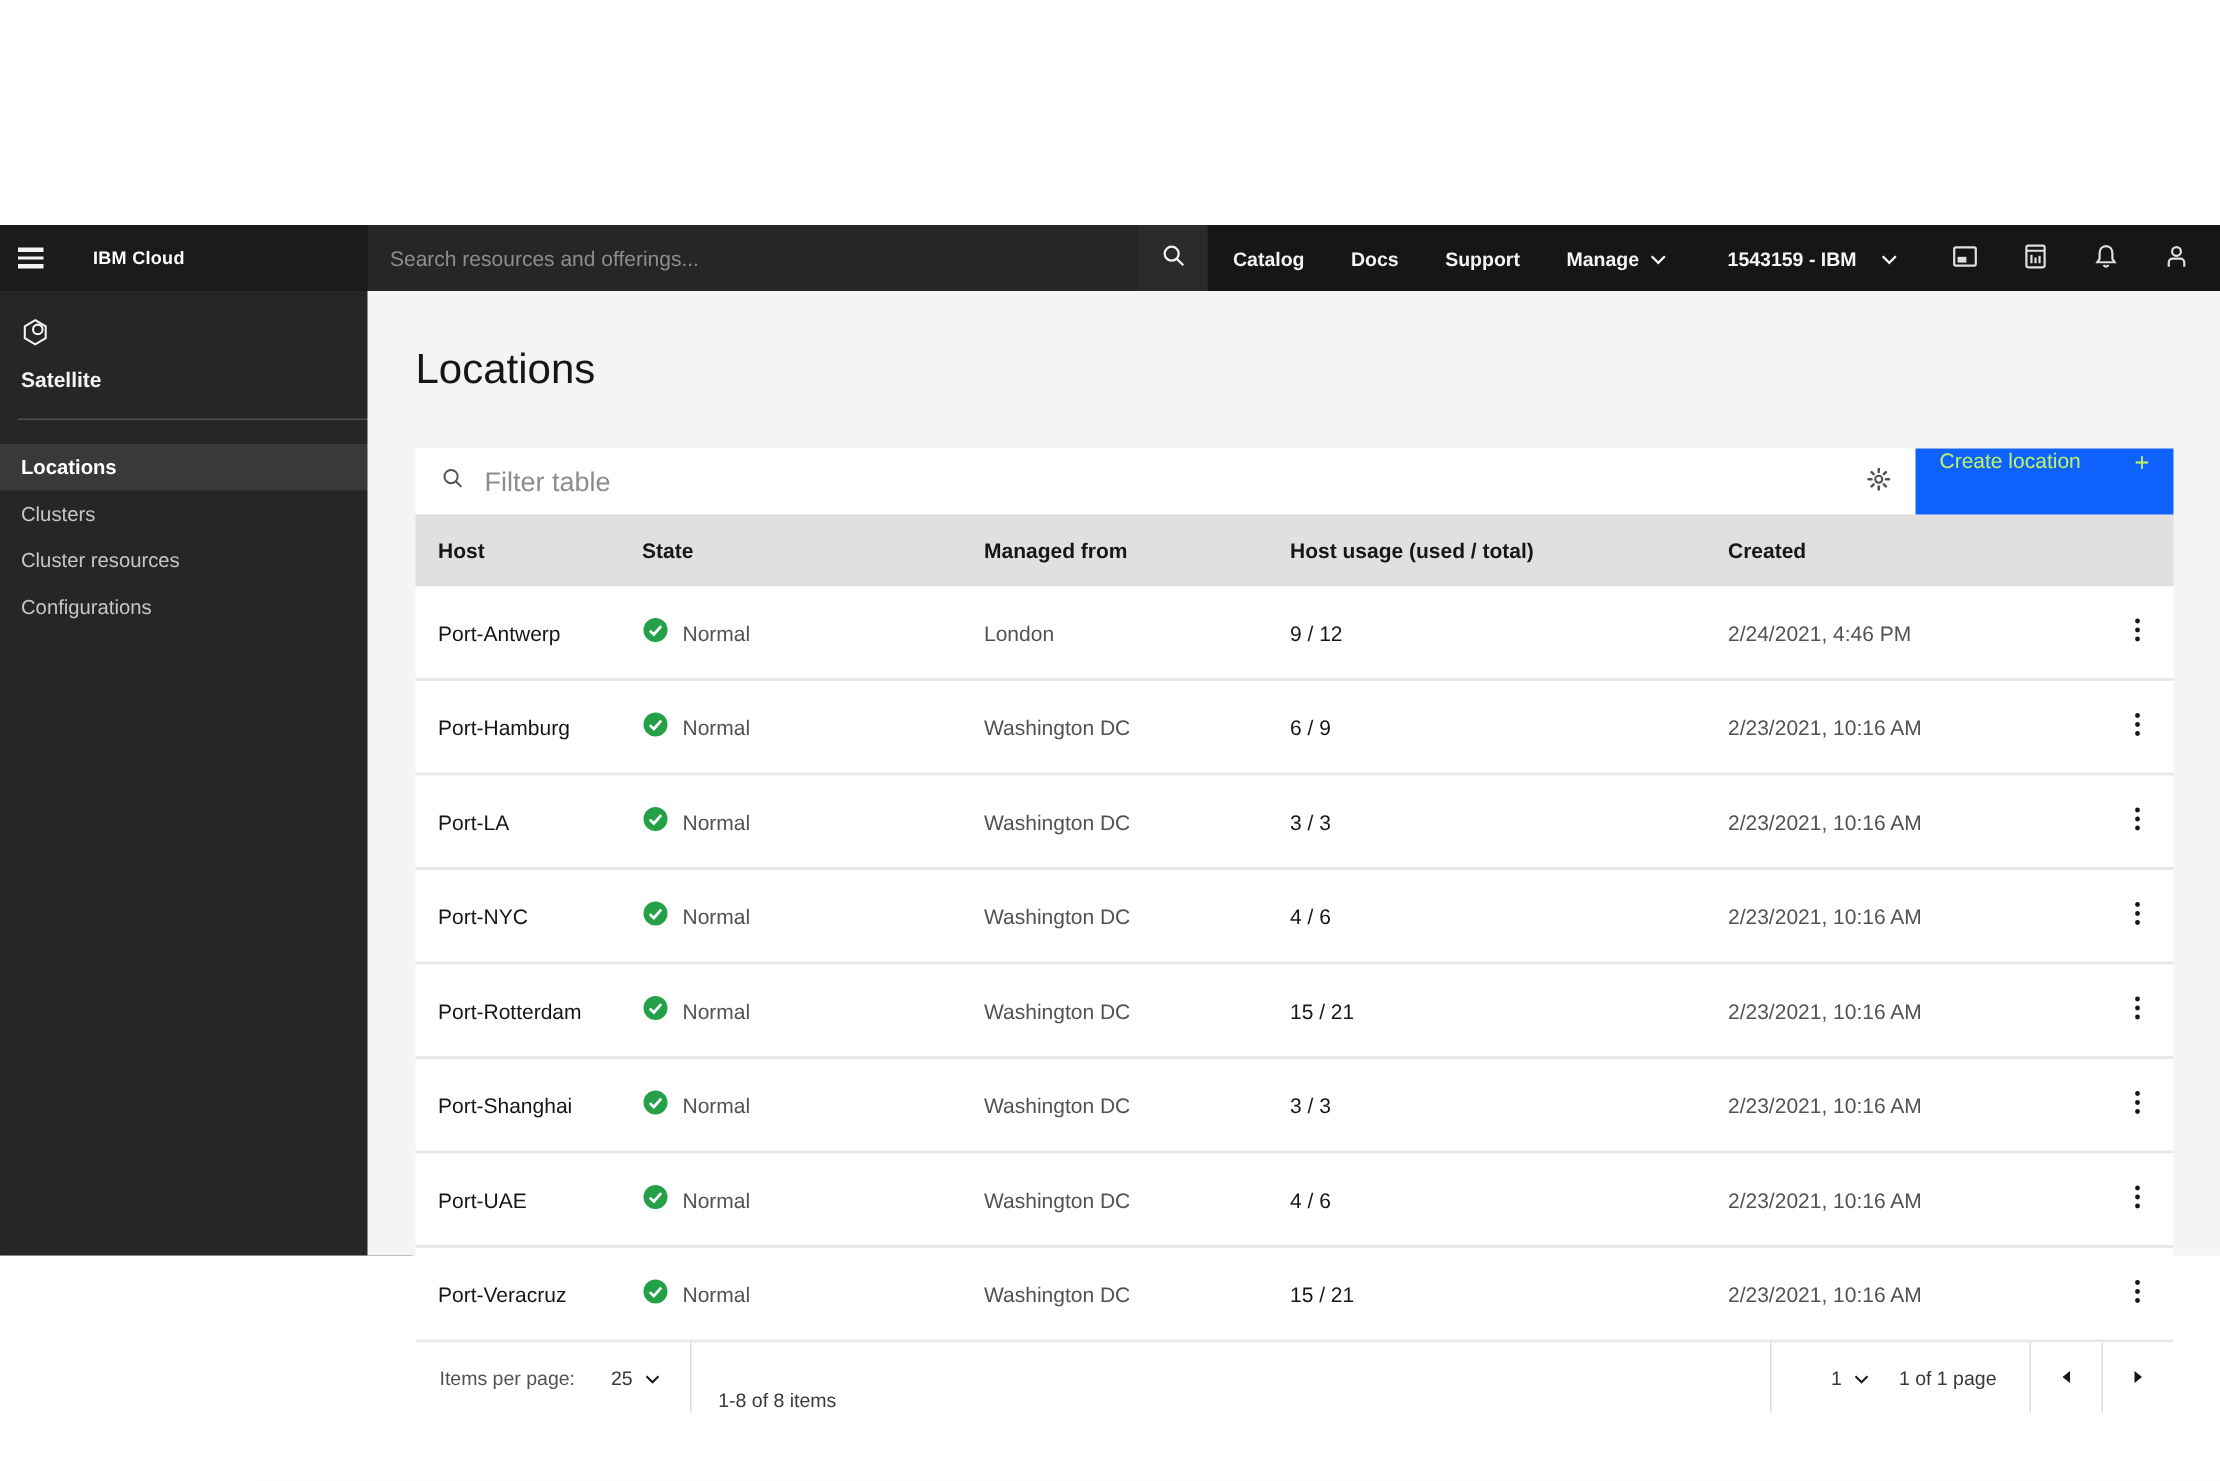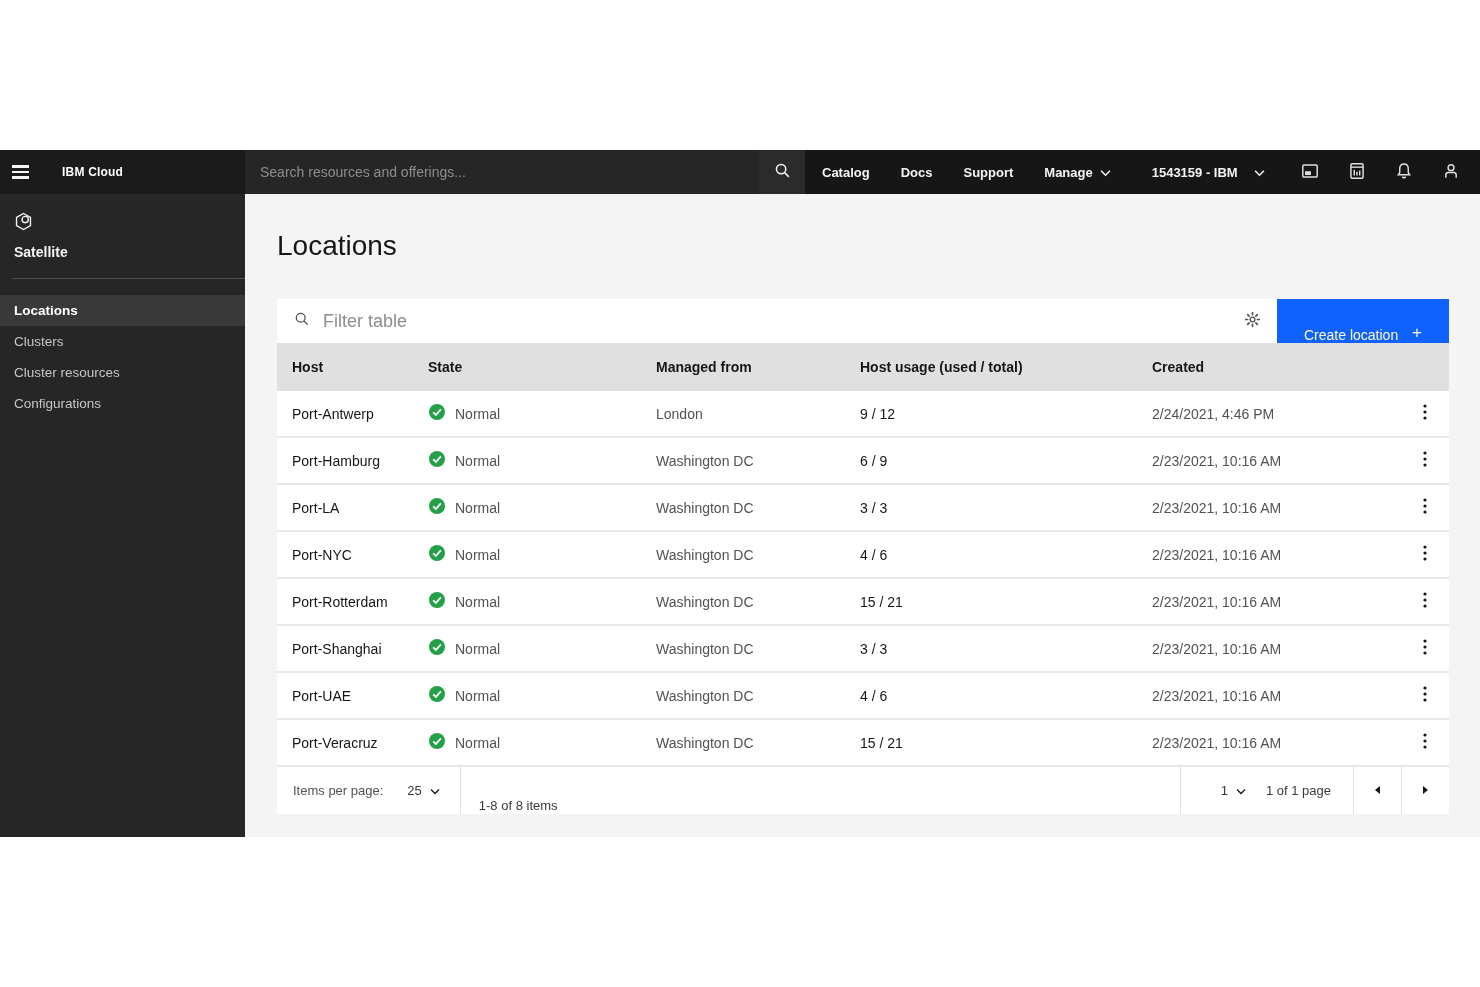--- a/index.html
+++ b/index.html
@@ -45,28 +45,28 @@
   .main { position:absolute; top:194px; left:245px; width:1235px; height:643px; background:#f4f4f4; }
   .page-title { position:absolute; top:36px; left:32px; font-size:28px; font-weight:400; color:#161616; }
 
   .card { position:absolute; top:105px; left:32px; width:1172px; }
 
   .toolbar { display:flex; align-items:stretch; height:44px; background:#ffffff; }
   .filter { flex:1; display:flex; align-items:center; padding-left:17px; gap:13px; cursor:text; }
   .filter-placeholder { font-size:18px; color:#8d8d8d; }
   .gear-btn { width:50px; height:44px; background:none; border:none; cursor:pointer;
               display:flex; align-items:center; justify-content:center; }
-  .create-btn { width:172px; height:44px; border:none; background:#0f62fe; color:#fef9c3;
-                font-family:inherit; font-size:14px; display:flex; align-items:flex-end;
-                justify-content:space-between; padding:0 27px; cursor:pointer; }
+  .create-btn { width:172px; height:44px; border:none; background:#0f62fe; color:#bef264;
+                font-family:inherit; font-size:14px; display:flex; align-items:flex-start;
+                justify-content:space-between; padding:0 16px; cursor:pointer; }
   .create-plus { font-size:17px; font-weight:400; }
 
   .tgrid { display:grid; grid-template-columns:136px 228px 204px 292px 1fr 48px; align-items:center; padding-left:15px; }
   .thead { height:48px; background:#e0e0e0; font-size:14px; font-weight:700; color:#161616; }
-  .trow  { height:47px; background:#ffffff; border-bottom:2px solid #e8e8e8; font-size:14px; }
+  .trow  { height:63px; background:#ffffff; border-bottom:2px solid #e8e8e8; font-size:14px; }
   .cell-name    { color:#161616; }
   .cell-state   { display:flex; align-items:center; gap:9px; color:#525252; }
   .cell-managed { color:#525252; }
   .cell-usage   { color:#161616; }
   .cell-created { color:#525252; }
   .overflow-btn { width:40px; height:40px; background:none; border:none; cursor:pointer;
                   display:flex; align-items:center; justify-content:center; justify-self:end; margin-right:4px; }
 
   .pagination { height:47px; background:#ffffff; display:flex; align-items:center; font-size:13px; color:#393939; }
   .pg-left { display:flex; align-items:center; padding-left:16px; }

